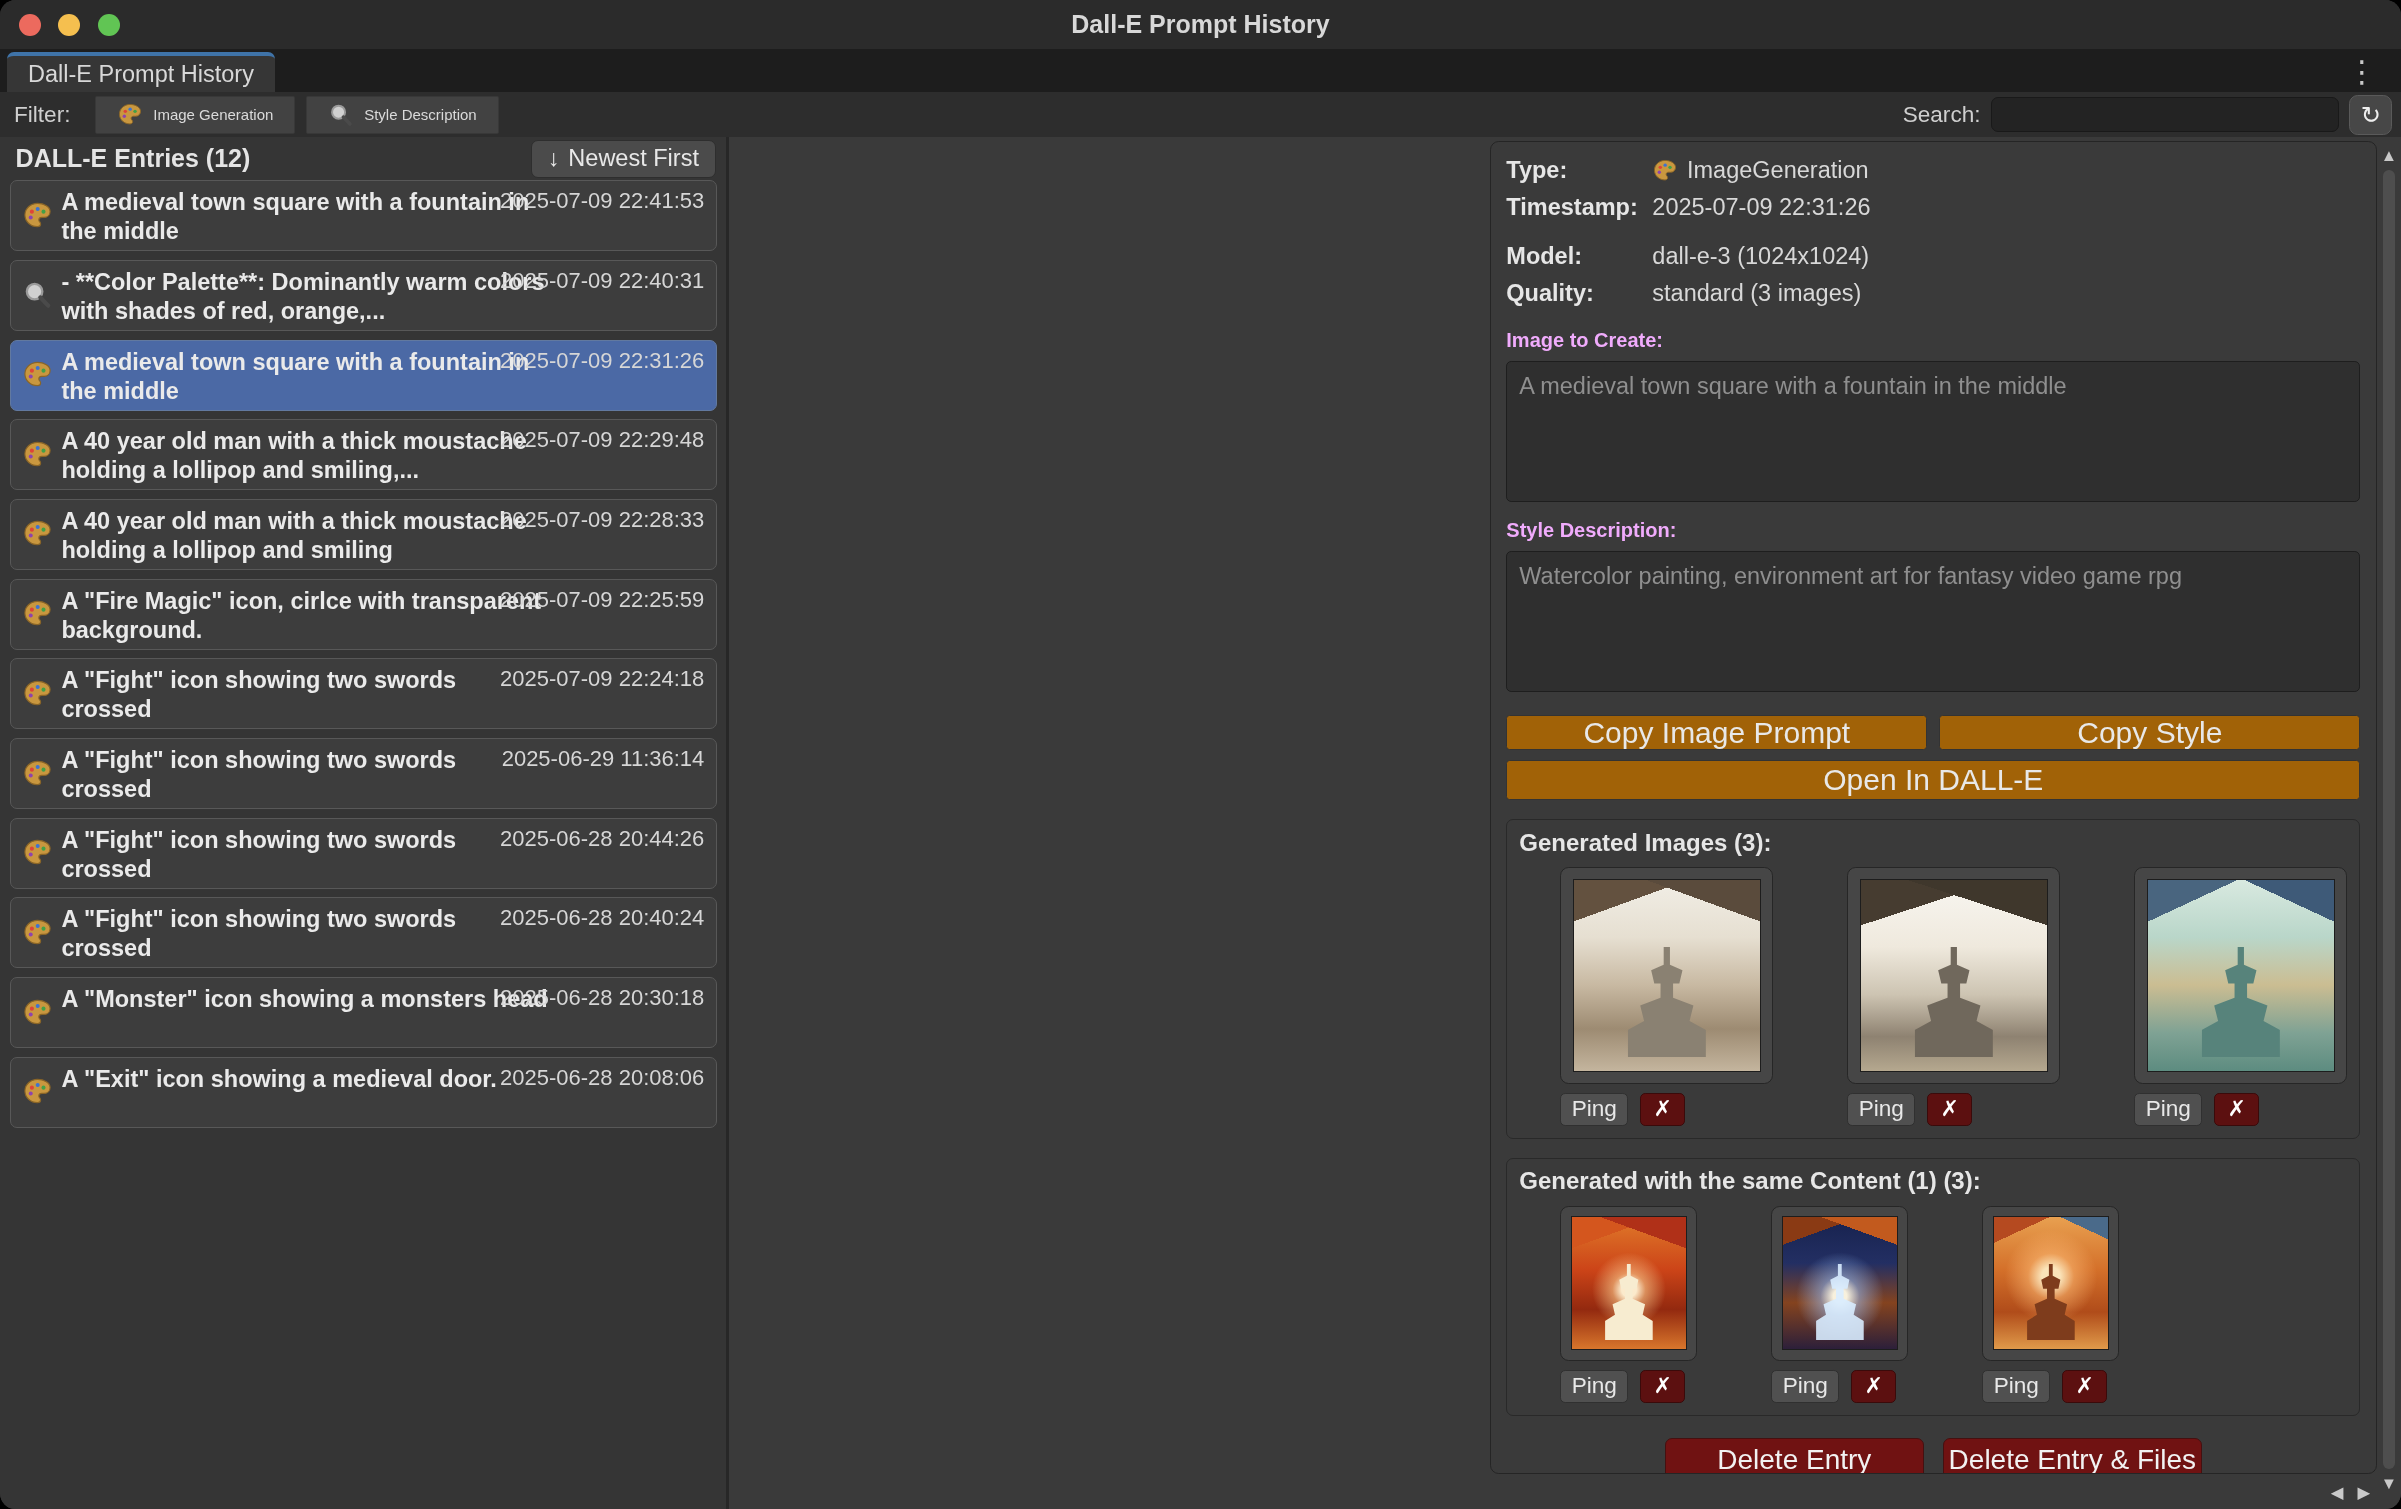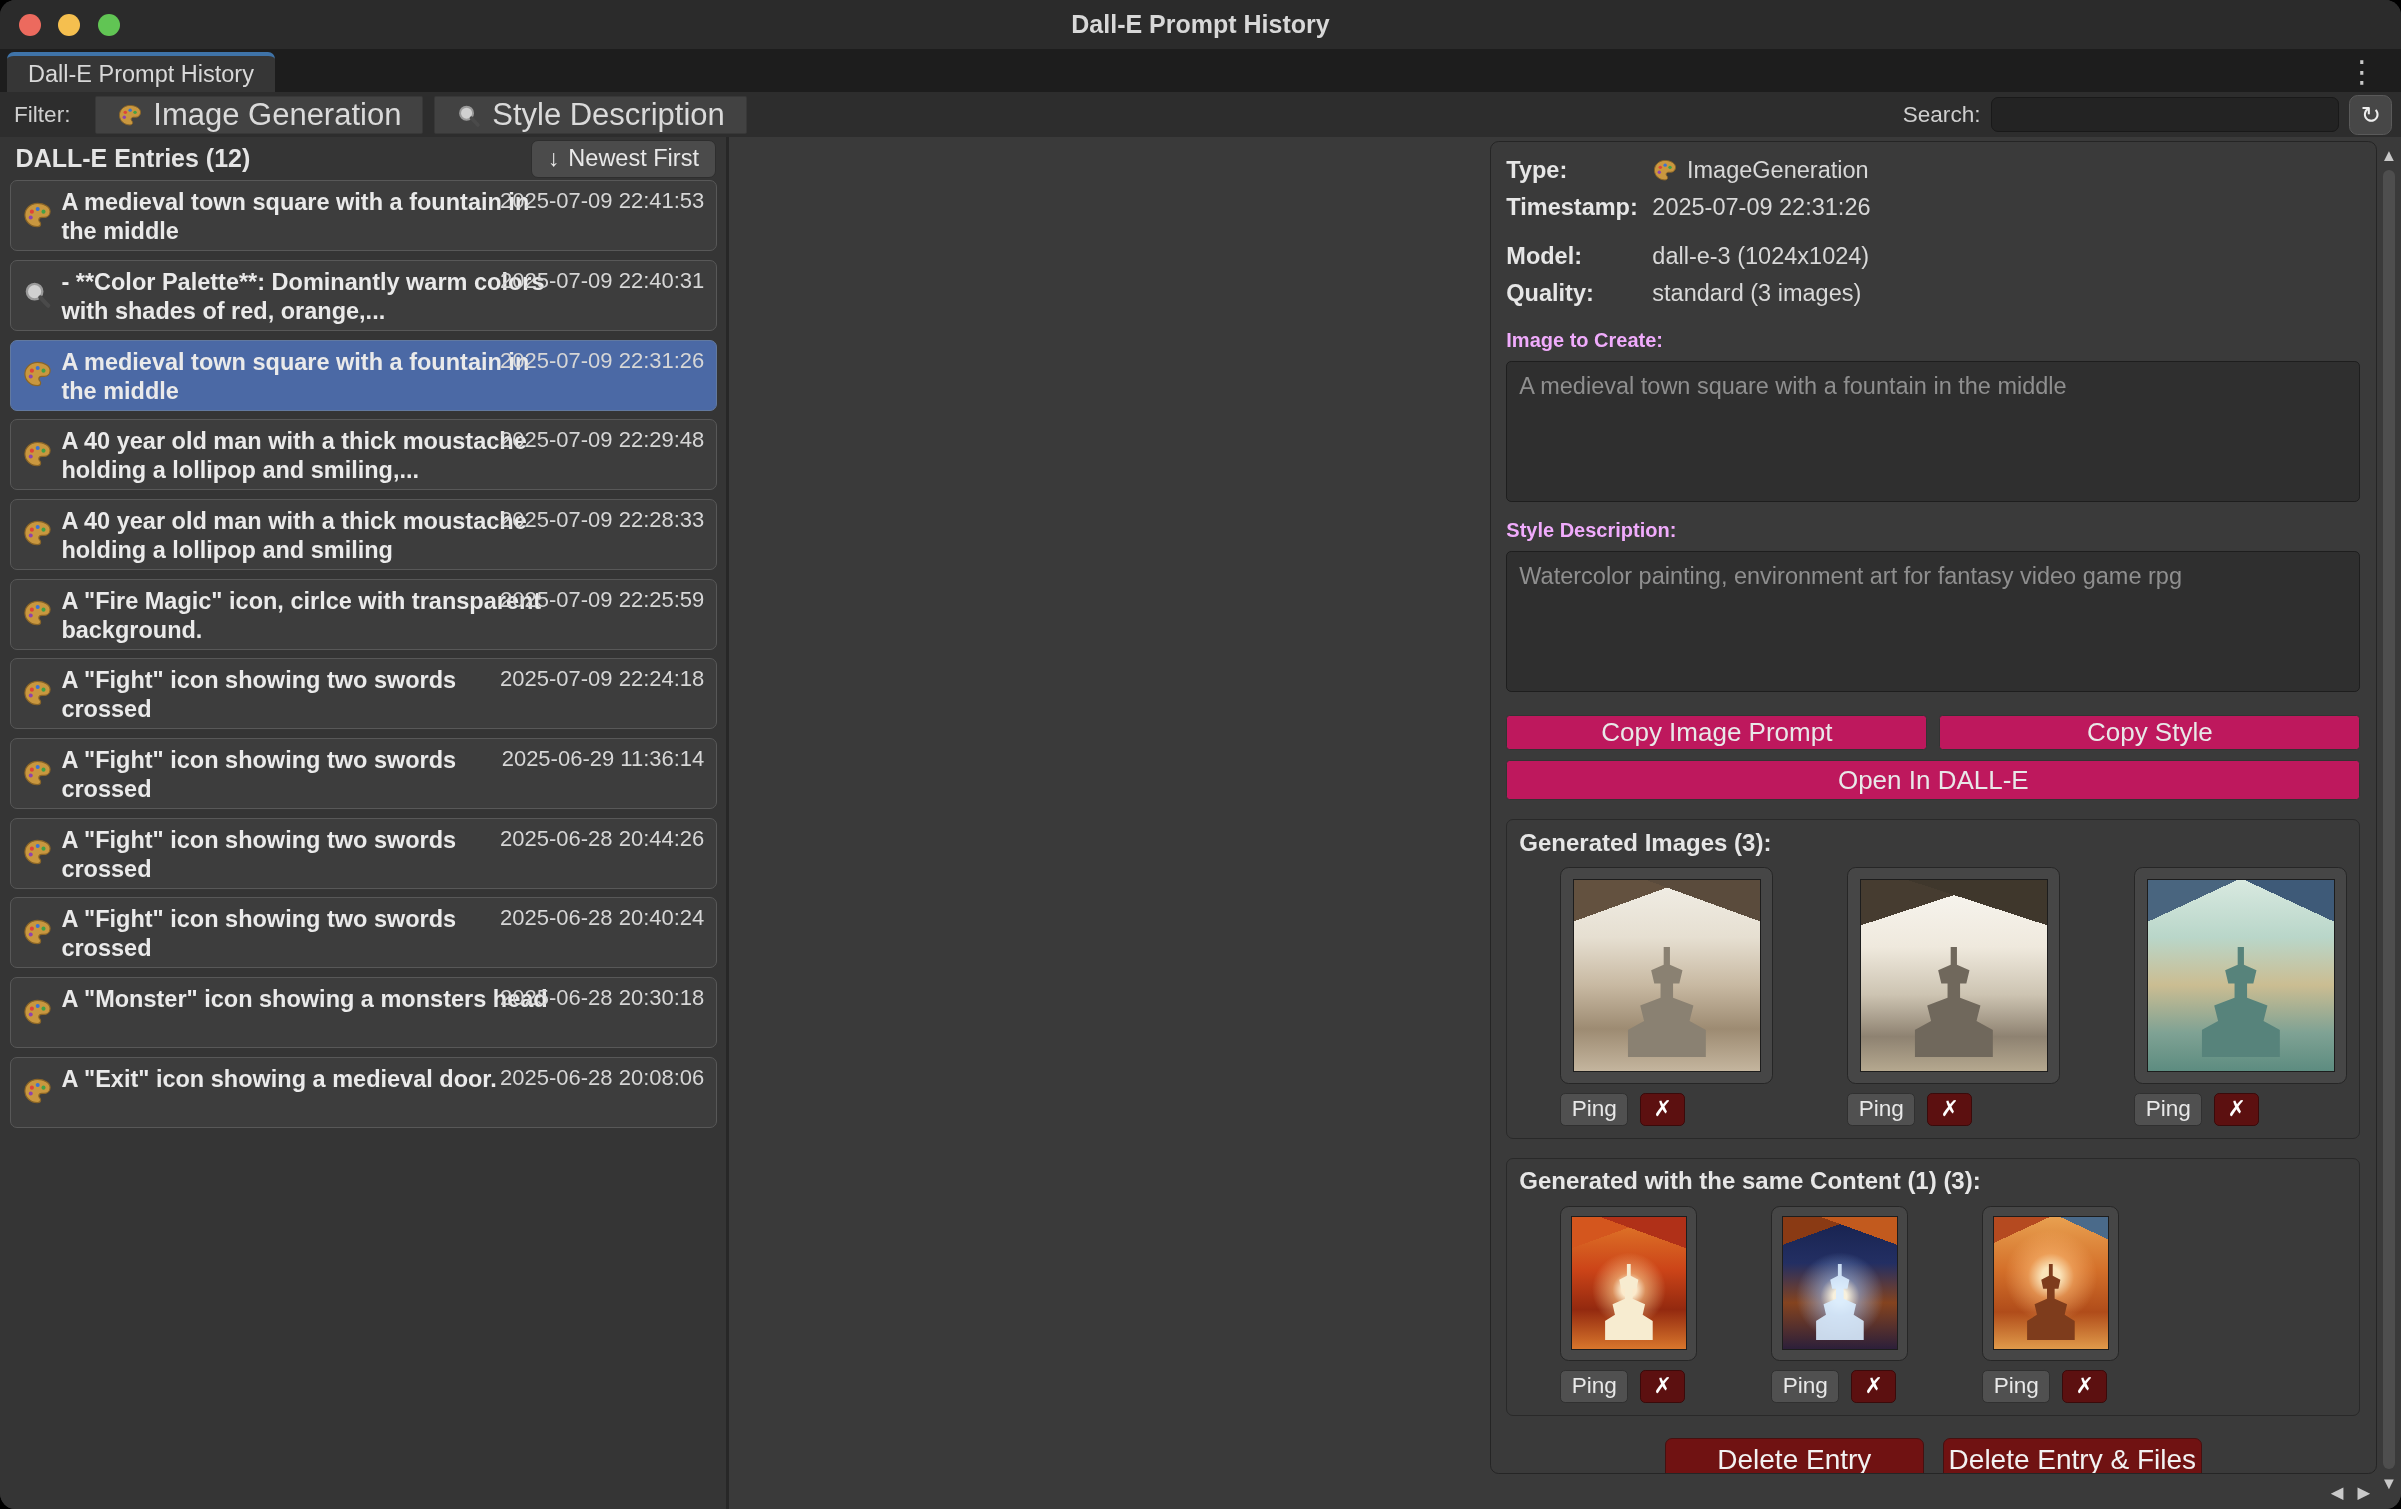--- a/index.html
+++ b/index.html
@@ -21,21 +21,21 @@
     border-top:4.3px solid #3f73a8; border-radius:7px 7px 0 0; display:flex; align-items:center;
     padding:0 21px; color:#d8d8d8; font-size:23.5px; }
   .kebab { position:absolute; right:24px; top:50%; transform:translateY(-50%);
     color:#c8c8c8; font-size:30px; cursor:default; }
 
   
   .toolbar { height:45px; background:#2d2d2d; display:flex; align-items:center;
     padding:0 8.7px 0 14px; gap:10.4px; flex:0 0 auto; }
   .filter-label { font-size:22.6px; color:#cfcfcf; margin-right:14px; }
   .filter-btn { height:38px; display:flex; align-items:center; gap:10.4px; background:#424242;
-    border:0.9px solid #383838; border-radius:1.7px; color:#dadada; font-size:31px; padding:0 21px;
+    border:0.9px solid #383838; border-radius:1.7px; color:#dadada; font-size:15px; padding:0 21px;
     font-family:inherit; }
   .spacer { flex:1; }
   .search-label { font-size:22.6px; color:#cfcfcf; }
   .search-input { width:348px; height:35px; background:#232323; border:1.7px solid #191919;
     border-radius:7px; color:#ddd; font-size:22px; padding:0 10.4px; outline:none; }
   .refresh-btn { width:43px; height:40px; background:#474747; border:0.9px solid #5a5a5a;
     border-radius:8.7px; color:#eee; font-size:24px; font-family:inherit; }
 
   
   .main { flex:1; display:flex; min-height:0; }
@@ -65,22 +65,22 @@
   .meta-row { display:flex; align-items:center; height:37px; font-size:23.5px; }
   .meta-label { width:146px; font-weight:bold; color:#e6e6e6; }
   .meta-value { color:#d8d8d8; display:flex; align-items:center; gap:8.7px; }
   .mt14 { margin-top:12px; }
   .icon20 svg { width:26px; height:26px; vertical-align:middle; }
   .sec-label { font-size:20px; font-weight:bold; color:#f0abfc; margin:17.4px 0 8.7px; }
   .ta { display:block; width:100%; height:141px; background:#2f2f2f; border:1.7px solid #1e1e1e;
     border-radius:5.2px; color:#8f8f8f; font:23.5px/30px "Liberation Sans","DejaVu Sans",sans-serif;
     padding:8.7px 12px; resize:none; outline:none; }
   .btn-row { display:flex; gap:12px; margin-top:22.6px; }
-  .gbtn { background:#be185d; border:0.9px solid #333; border-radius:3.5px; color:#e8e8e8;
-    font-size:26px; font-family:inherit; }
+  .gbtn { background:#a16207; border:0.9px solid #333; border-radius:3.5px; color:#e8e8e8;
+    font-size:30px; font-family:inherit; }
   .copy-btn { flex:1; height:35px; }
   .open-btn { width:100%; height:40px; margin-top:10.4px; }
   .groupbox { border:1.7px solid #292929; border-radius:7px; margin-top:19px; padding:8.7px 12px 12px; }
   .gb-label { font-size:24px; font-weight:bold; color:#e6e6e6; margin-bottom:10.4px; }
   .thumb-row { display:flex; gap:33px; }
   .thumb-cell { display:flex; flex-direction:column;padding-left:41px; }
   .thumb-box { width:213px; height:217px; background:#464646; border:1.7px solid #262626;
     border-radius:8.7px; padding:11.3px; }
   .thumb-box.sm { width:137px; height:155px; padding:9.6px; }
   .thumb-img { position:relative; width:100%; height:100%; border:1.7px solid #1d1d1d; overflow:hidden; }

